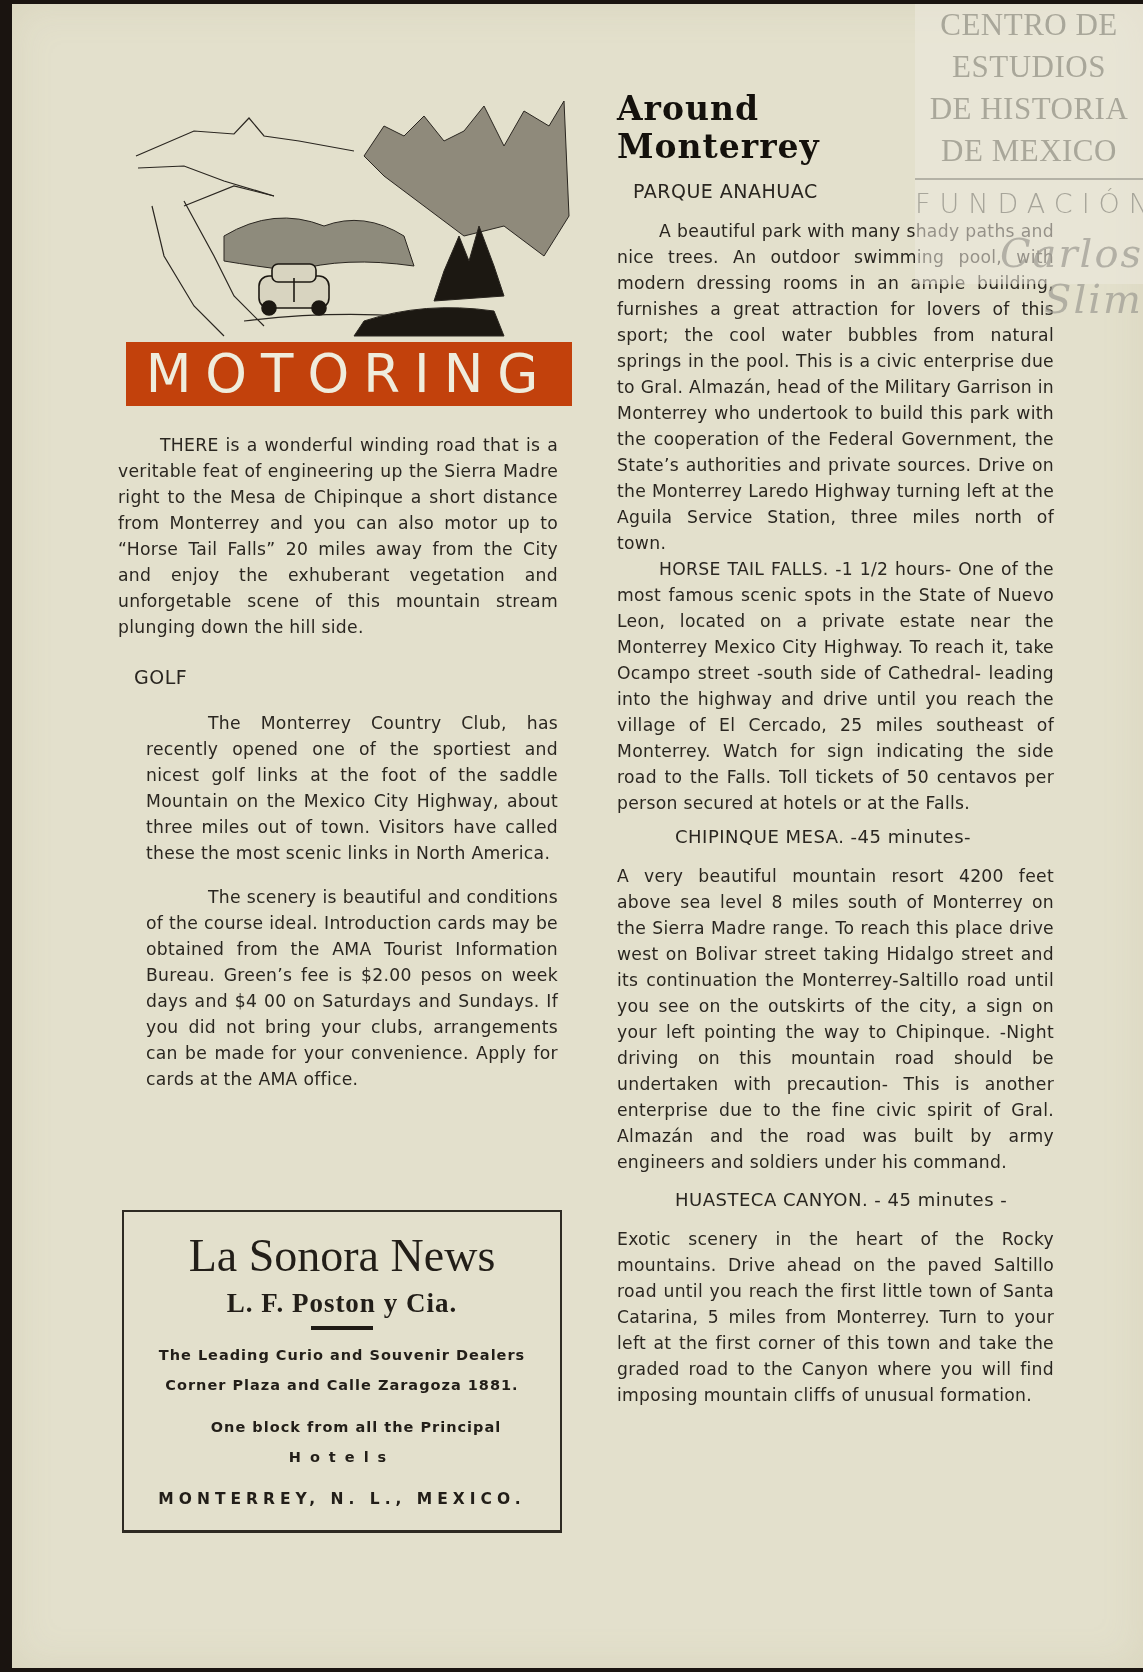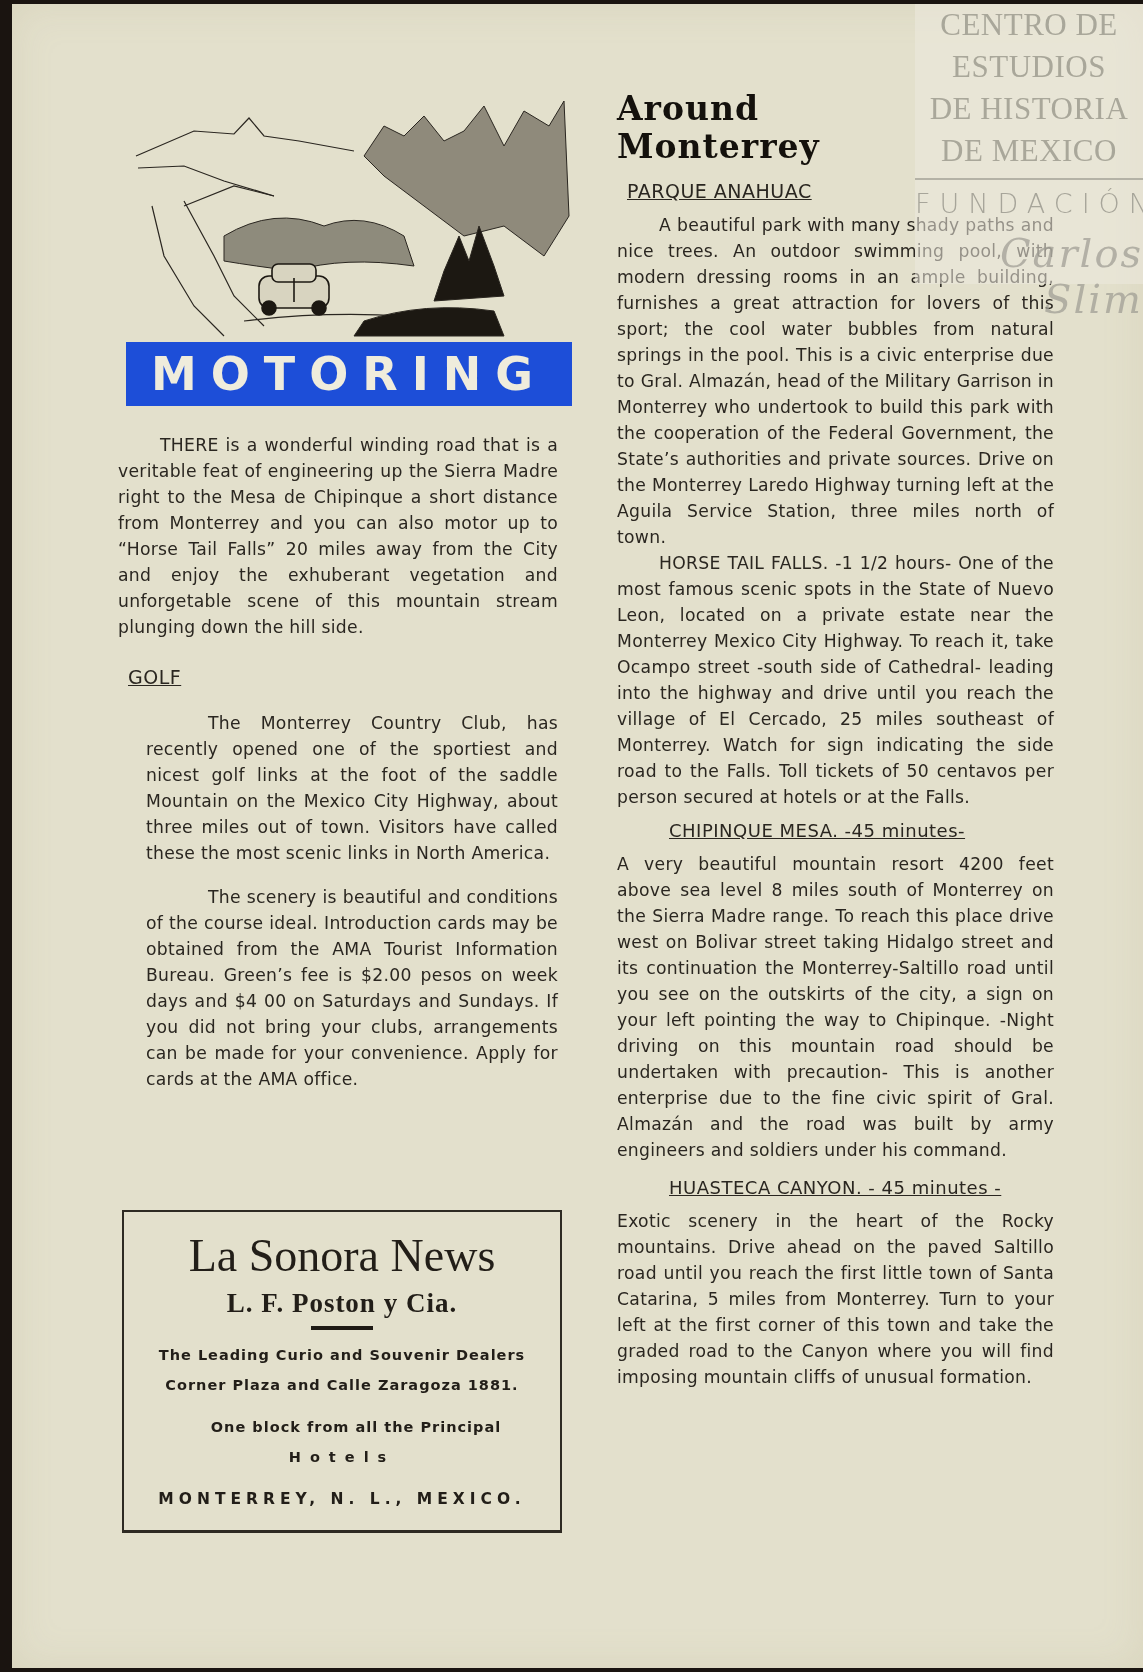--- a/index.html
+++ b/index.html
@@ -24,33 +24,33 @@
   .wm-fund { font-family: "DejaVu Sans", sans-serif; font-size: 27px; letter-spacing: 9px; font-weight: 300; color: #a7a59a; }
   .wm-sign { position: absolute; left: 75px; top: 226px; font-family: "DejaVu Serif", serif; font-style: italic; font-size: 40px; color: #9d9b92; opacity: 0.7; letter-spacing: 2px; text-align: right; }
 
   .col { position: absolute; color: #2a2620; font-family: "DejaVu Sans", sans-serif; }
   .left { left: 118px; top: 96px; width: 440px; }
   .right { left: 617px; top: 90px; width: 437px; }
 
   .illustration { position: relative; width: 450px; height: 248px; margin-left: 6px; }
   .motoring-bar {
     position: absolute; left: 126px; top: 342px; width: 446px; height: 64px;
-    background: #1d4ed8; color: #efecdc;
-    font-family: "DejaVu Sans", sans-serif; font-size: 46px; letter-spacing: 14px;
-    text-align: center; line-height: 64px; font-weight: 700;
+    background: #c2410c; color: #efecdc;
+    font-family: "DejaVu Sans", sans-serif; font-size: 53px; letter-spacing: 14px;
+    text-align: center; line-height: 64px; font-weight: 400;
   }
 
   .para {
     font-size: 17.2px; line-height: 26px; text-align: justify; margin: 0;
     letter-spacing: 0.3px;
   }
   .indent { text-indent: 42px; }
   .indent2 { text-indent: 62px; margin-left: 28px; }
 
-  .heading-caps { font-size: 19px; letter-spacing: 0.5px; margin: 10px; text-decoration: underline; }
+  .heading-caps { font-size: 19px; letter-spacing: 0.5px; margin: 16px; }
 
   .title-around {
     font-family: "DejaVu Serif", serif; font-weight: 900; font-size: 33px; line-height: 38px;
     color: #14110c; margin: 0; letter-spacing: 1px;
   }
 
   .ad-box {
     position: absolute; left: 122px; top: 1210px; width: 436px; height: 318px;
     border: 2px solid #2e2a22; border-bottom-width: 3px;
     text-align: center; color: #221e18;

